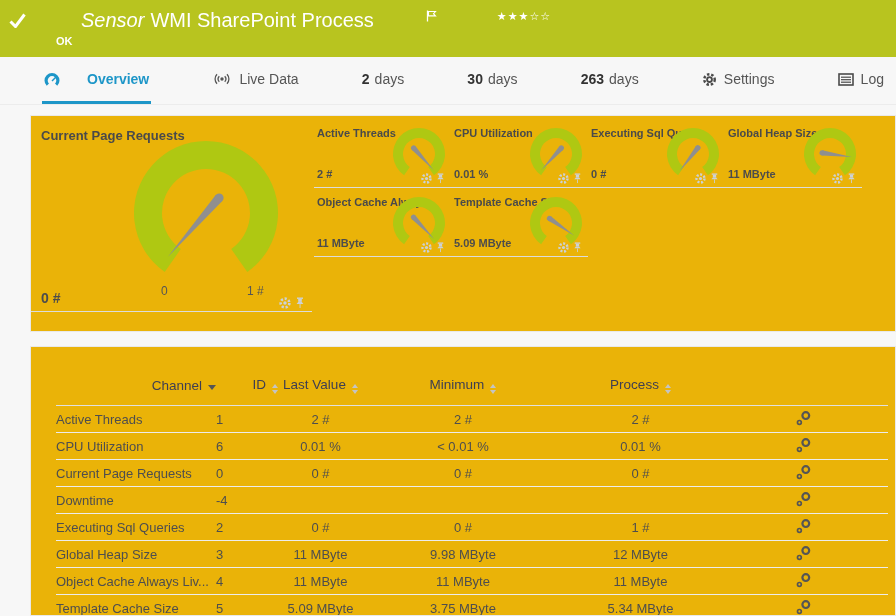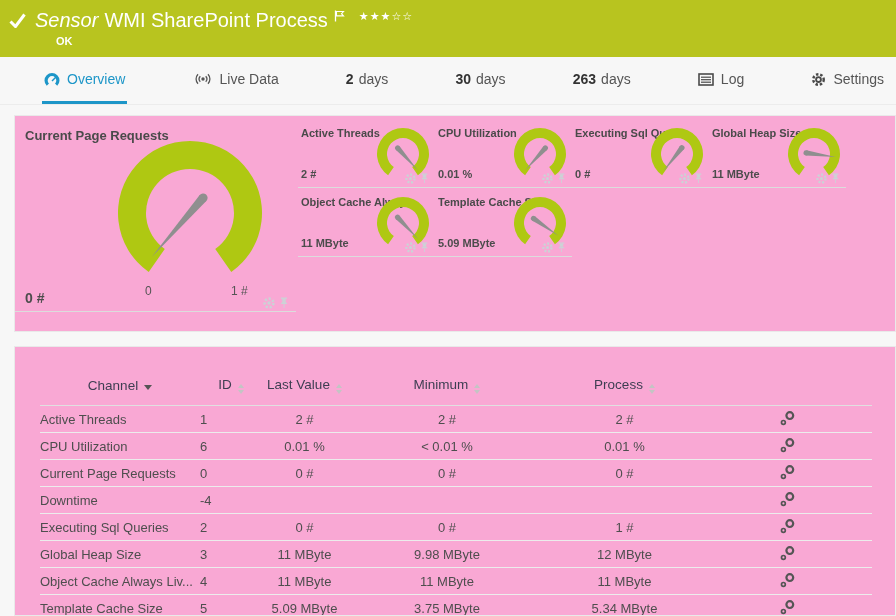--- a/index.html
+++ b/index.html
@@ -1,39 +1,39 @@
 <!DOCTYPE html>
 <html style="--brand_green: #b8c41f; --gauge_green: #afc812; --accent_blue: #1d96c8; --needle_gray: #8f8f8f;"><head>
 <meta charset="utf-8">
 <style>
   * { margin:0; padding:0; box-sizing:border-box; }
   html,body { width:896px; height:616px; overflow:hidden;
     font-family:"Liberation Sans", sans-serif; background:#f7f7f7; }
 
   
   .hdr { background:var(--brand_green,#b8c41f); height:57px; padding:9px 10px 0 9px; color:#fff; }
-  .hdr-row { display:flex; align-items:flex-start; }
+  .hdr-row { display:flex; align-items:flex-start;gap:46px; }
   .hdr .chk { margin-top:4px; flex:none; }
   .hdr-title { font-size:20px; margin-left:9px; white-space:nowrap; }
   .hdr-title .kind { font-style:italic; margin-right:6px; }
   .hdr .flag { margin:1px 0 0 6px; }
   .hdr .stars { font-size:11px; letter-spacing:1px; margin:1px 0 0 14px; color:#fff; }
   .hdr-status { font-size:11px; font-weight:bold; margin:3px 0 16px 47px; }
 
   
   .tabs { height:48px; display:flex; align-items:stretch; padding:0 10px 0 42px;
     justify-content:space-between; border-bottom:1px solid #ececec; }
   .tab { display:flex; align-items:center; font-size:14px; color:#555;
     border-bottom:3px solid transparent; padding:0 2px; cursor:pointer; white-space:nowrap; }
   .tab svg { margin-right:7px; }
   .tab .num { font-weight:bold; color:#333; margin-right:5px; }
-  .tab.active { color:var(--accent_blue,#1d96c8); border-bottom-color:var(--accent_blue,#1d96c8); font-weight:normal; }
+  .tab.active { color:var(--accent_blue,#1d96c8); border-bottom-color:var(--accent_blue,#1d96c8); font-weight:bold;gap:20px; }
 
   
-  .card { background:#f9a8d4; border:1px solid #e9e9e9; margin-left:14px; }
+  .card { background:#eab308; border:1px solid #e9e9e9; margin-left:30px; }
   .card-gauges { margin-top:10px; height:217px; display:flex; position:relative; }
 
   .main-cell { width:283px; flex:none; position:relative; }
   .main-cell .cell-line { position:absolute; left:0; right:2px; bottom:19px; border-bottom:1px solid #dcdcdc; }
   .main-title { position:absolute; left:10px; top:12px; font-size:13px; font-weight:bold; color:#4a4a4a; }
   .main-svg { position:absolute; left:95px; top:17px; }
   .scale-lbl { position:absolute; top:168px; font-size:12px; color:#555; }
   .scale-min { left:130px; }
   .scale-max { left:216px; }
   .main-value { position:absolute; left:10px; bottom:25px; font-size:14px; font-weight:bold; color:#4c4c4c; }
@@ -46,21 +46,21 @@
   .cell-svg { position:absolute; right:3px; top:6px; }
   .cell-value { position:absolute; left:3px; bottom:7px; font-size:11px; font-weight:bold; color:#4c4c4c; }
   .cell .cell-icons { right:5px; bottom:3px; }
 
   .arc { fill:var(--gauge_green,#afc812); }
   .needle { fill:var(--needle_gray,#8f8f8f); }
 
   
   .card-table { margin-top:14px; height:270px; padding:26px 0 0 25px; overflow:hidden; }
   table { border-collapse:collapse; table-layout:fixed; width:832px; }
-  th { text-align:center; font-weight:normal; font-size:13.5px; color:#3e3e52;
+  th { text-align:right; font-weight:normal; font-size:13.5px; color:#3e3e52;
     padding:4px 0 11px; border-bottom:1px solid #e0e0e0; cursor:pointer; }
   th.num, td.num { text-align:center; }
   th.set, td.set { text-align:center; }
   td { height:27px; border-bottom:1px solid #ececec; font-size:13px; color:#4e4e4e;
     white-space:nowrap; overflow:hidden; }
   tr.row { cursor:pointer; }
   .tri-down { display:inline-block; width:0; height:0; border-left:4px solid transparent;
     border-right:4px solid transparent; border-top:5px solid #555; margin-left:6px; }
   .sorters { display:inline-flex; flex-direction:column; margin-left:6px; vertical-align:1px; }
   .tri-up-s { width:0; height:0; border-left:3.5px solid transparent; border-right:3.5px solid transparent;
@@ -136,34 +136,34 @@
   </div>
   <div class="tab">
     <span class="num">30</span>
     <span>days</span>
   </div>
   <div class="tab">
     <span class="num">263</span>
     <span>days</span>
   </div>
   <div class="tab">
+    <svg width="15" height="15" viewBox="0 0 16 16">
+      <circle cx="8" cy="8" r="5.6" fill="none" stroke="#4a4a4a" stroke-width="2.6" stroke-dasharray="2.6 2"></circle>
+      <circle cx="8" cy="8" r="2.6" fill="none" stroke="#4a4a4a" stroke-width="2"></circle>
+    </svg>
+    <span>Settings</span>
+  </div>
+  <div class="tab">
     <svg width="16" height="13" viewBox="0 0 16 13">
       <rect x="1" y="1" width="14" height="11" fill="none" stroke="#4a4a4a" stroke-width="1.6"></rect>
       <line x1="3" y1="4.2" x2="13" y2="4.2" stroke="#4a4a4a" stroke-width="1.2"></line>
       <line x1="3" y1="6.7" x2="13" y2="6.7" stroke="#4a4a4a" stroke-width="1.2"></line>
       <line x1="3" y1="9.2" x2="13" y2="9.2" stroke="#4a4a4a" stroke-width="1.2"></line>
     </svg>
     <span>Log</span>
-  </div>
-  <div class="tab">
-    <svg width="15" height="15" viewBox="0 0 16 16">
-      <circle cx="8" cy="8" r="5.6" fill="none" stroke="#4a4a4a" stroke-width="2.6" stroke-dasharray="2.6 2"></circle>
-      <circle cx="8" cy="8" r="2.6" fill="none" stroke="#4a4a4a" stroke-width="2"></circle>
-    </svg>
-    <span>Settings</span>
   </div>
 </div>
 
 <div class="card card-gauges">
 
   <div class="main-cell">
     <div class="main-title">Current Page Requests</div>
     <svg class="main-svg" width="160" height="155" viewBox="-80 -80 160 155">
       <use href="#arc-big" class="arc"></use>
       <g class="needle" transform="rotate(-139)">

